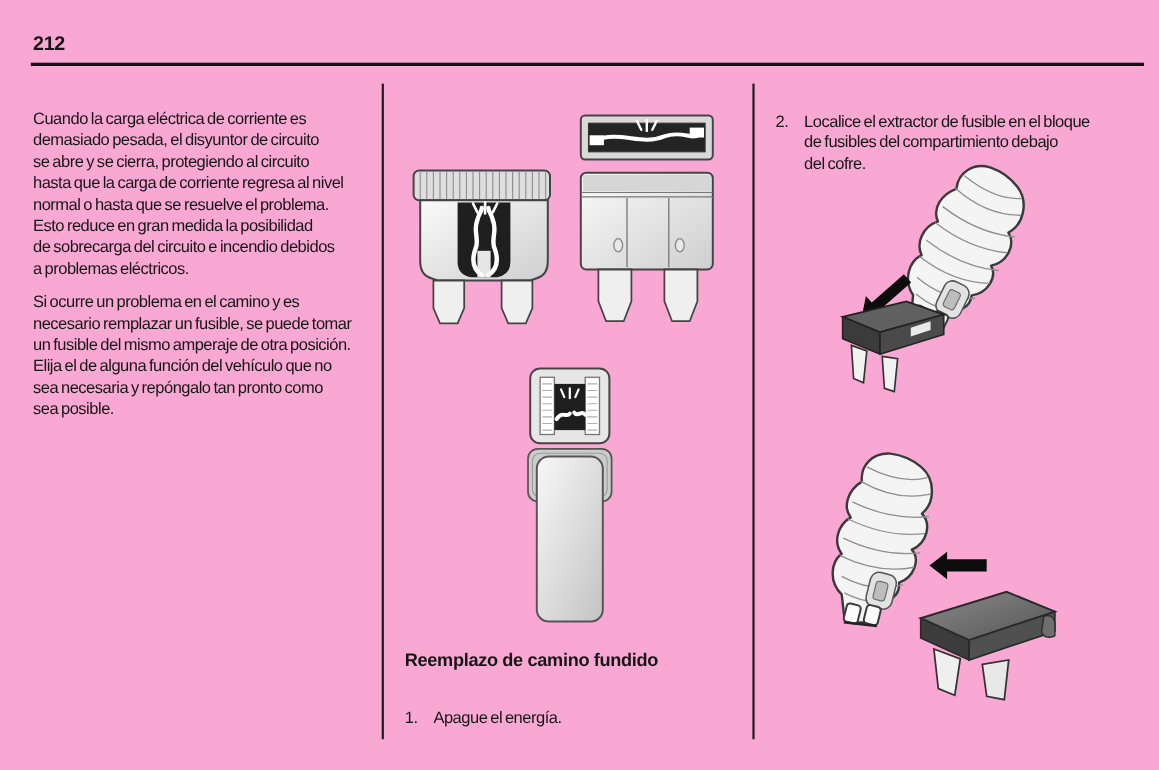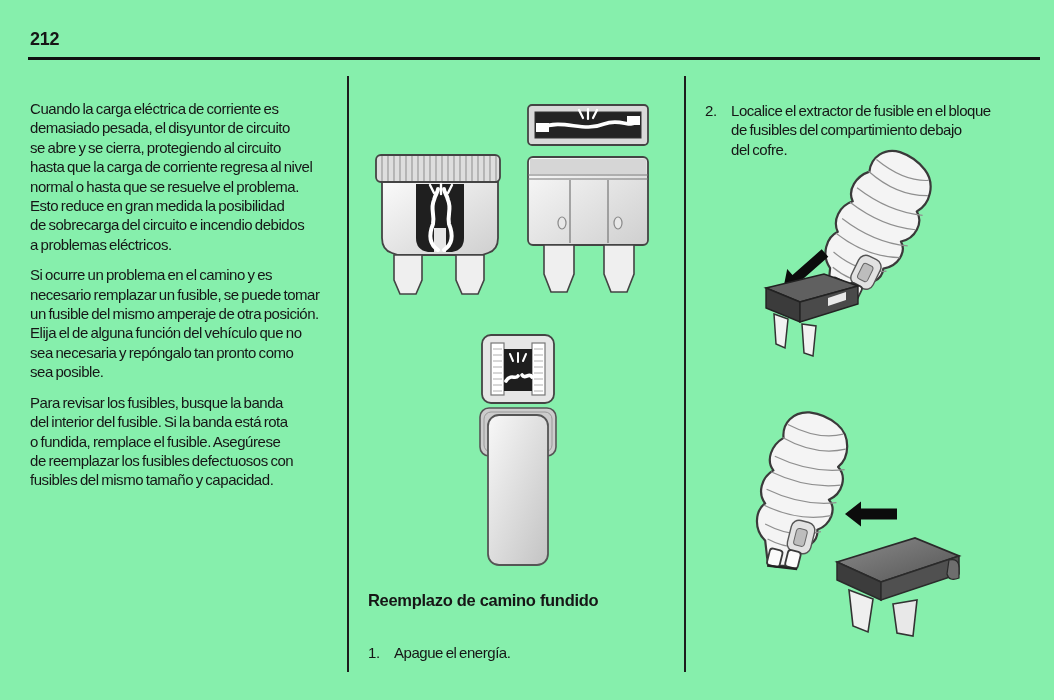--- a/index.html
+++ b/index.html
@@ -1,17 +1,17 @@
 <!DOCTYPE html>
 <html><head>
 <meta charset="utf-8">
 <style>
   html,body{margin:0;padding:0;background:#ffffff;}
   .page{
-    position:relative;width:1054px;height:700px;background:#86efac;
+    position:relative;width:1054px;height:700px;background:#f9a8d4;
     font-family:"Liberation Sans",sans-serif;color:#161616;overflow:hidden;
   }
   
   .page-num{position:absolute;left:30px;top:29px;font-size:18px;font-weight:bold;letter-spacing:-0.3px;}
   .chapter-title{position:absolute;left:120px;top:29px;font-size:18px;font-weight:bold;letter-spacing:-0.3px;}
   .head-rule{position:absolute;left:28px;top:57px;width:1012px;height:3px;background:#111;}
   
   .col-divider{position:absolute;top:76px;height:596px;width:2px;background:#1d1d1d;}
   .col-divider.left{left:347px;}
   .col-divider.right{left:684px;}
@@ -87,25 +87,20 @@
 normal o hasta que se resuelve el problema.
 Esto reduce en gran medida la posibilidad
 de sobrecarga del circuito e incendio debidos
 a problemas eléctricos.</p>
     <p>Si ocurre un problema en el camino y es
 necesario remplazar un fusible, se puede tomar
 un fusible del mismo amperaje de otra posición.
 Elija el de alguna función del vehículo que no
 sea necesaria y repóngalo tan pronto como
 sea posible.</p>
-    <p>Para revisar los fusibles, busque la banda
-del interior del fusible. Si la banda está rota
-o fundida, remplace el fusible. Asegúrese
-de reemplazar los fusibles defectuosos con
-fusibles del mismo tamaño y capacidad.</p>
   </section>
 
   <div class="figure fig-fuse-pair" aria-label="blade-fuse-side-top-and-front-views">
     <svg width="285" height="212" viewBox="0 0 285 212">
 
       <g>
         <rect x="4" y="63" width="124" height="27" rx="5" fill="#dedede" stroke="#444" stroke-width="1.8"></rect>
         <path d="M10,64 V89 M16,64 V89 M22,64 V89 M28,64 V89 M34,64 V89 M40,64 V89 M46,64 V89 M52,64 V89 M58,64 V89 M64,64 V89 M70,64 V89 M76,64 V89 M82,64 V89 M88,64 V89 M94,64 V89 M100,64 V89 M106,64 V89 M112,64 V89 M118,64 V89 M124,64 V89" stroke="#8d8d8d" stroke-width="1" fill="none"></path>
         <path d="M10,90 H126 V146 Q126,158 116,161 L110,163 H26 L20,161 Q10,158 10,146 Z" fill="url(#gBody)" stroke="#444" stroke-width="1.8"></path>
         <path d="M44,92 H92 V146 Q92,158 80,160 H56 Q44,158 44,146 Z" fill="#1f1f1f"></path>

